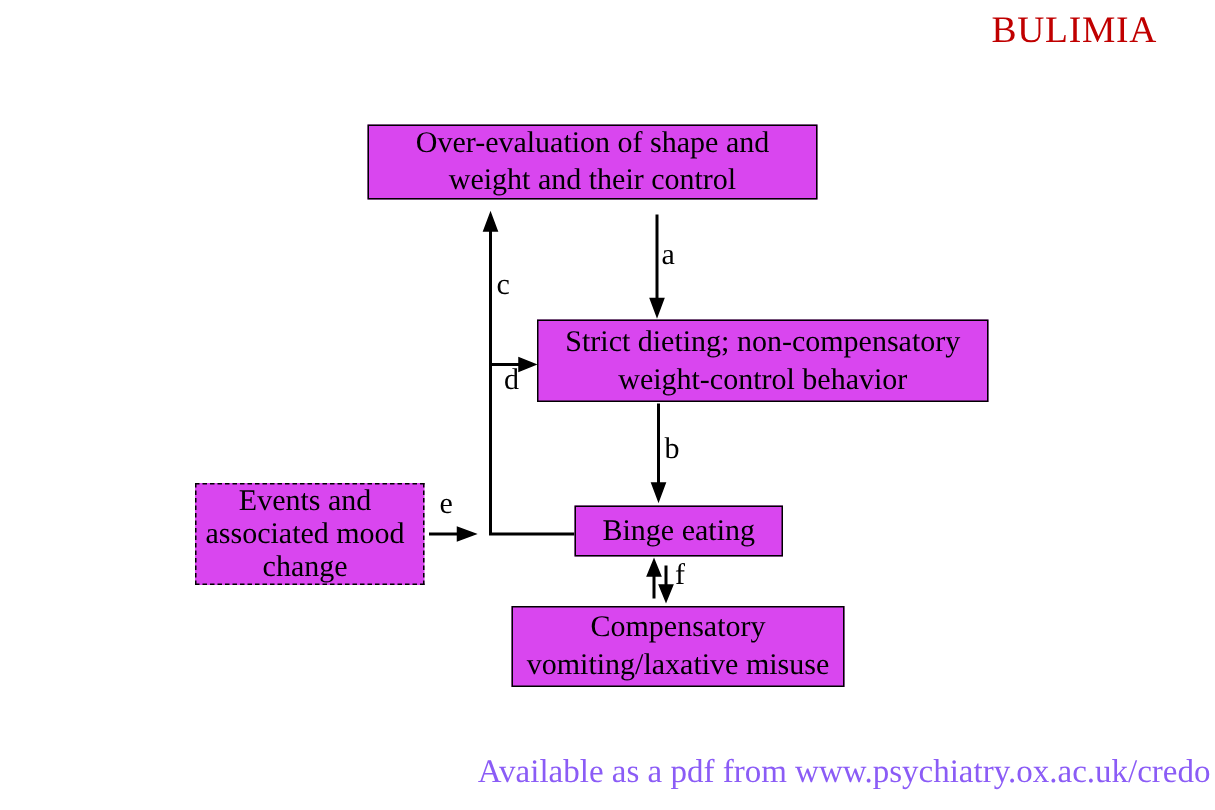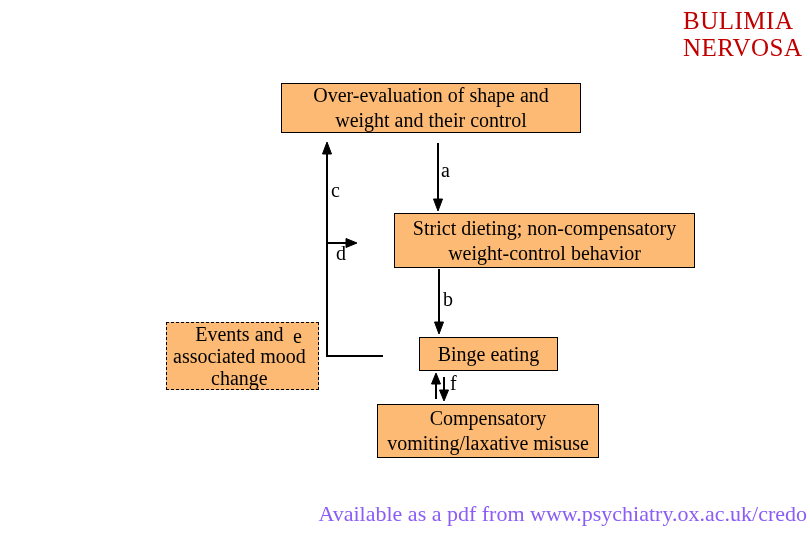--- a/index.html
+++ b/index.html
@@ -13,40 +13,38 @@
     color: #000;
   }
   .title {
     position: absolute;
     left: 661px;
     top: 7px;
     font-size: 25px;
     line-height: 27px;
     letter-spacing: 0.5px;
     white-space: nowrap;
-    margin-left: 22px;
   }
   .connectors {
     position: absolute;
     left: 0; top: 0;
     width: 810px; height: 540px;
   }
   .box {
     position: absolute;
     box-sizing: border-box;
     border: 1.5px solid #000;
-    background: #fdba74;
+    background: #d946ef;
     display: flex;
     align-items: center;
     justify-content: center;
     text-align: center;
     font-size: 20px;
     line-height: 25px;
     white-space: pre-line;
-    margin-left: 36px;
   }
   #box-overevaluation { left: 245px; top: 83px;  width: 300px; height: 50px; }
   #box-strict         { left: 358px; top: 213px; width: 301px; height: 55px; }
   #box-binge          { left: 383px; top: 337px; width: 139px; height: 34px; }
   #box-compensatory   { left: 341px; top: 404px; width: 222px; height: 54px; }
   #box-events {
     left: 130px; top: 322px; width: 153px; height: 68px;
     border: 1.5px dashed #000;
     justify-content: flex-start;
     text-align: center;
@@ -72,21 +70,20 @@
     white-space: nowrap;
   }
 </style>
 </head>
 <body>
 
 <div class="slide">
 
   <div class="title" style="color: rgb(192, 0, 0);">
     <div>BULIMIA</div>
-    <div>NERVOSA</div>
   </div>
 
   <svg class="connectors" viewBox="0 0 810 540" xmlns="http://www.w3.org/2000/svg">
     <g stroke="#000000" stroke-width="2" fill="#000000">
 
       <polyline points="383,356 327,356 327,151" fill="none"></polyline>
       <polygon points="327,142 322.5,154 331.5,154" stroke-width="1"></polygon>
 
       <line x1="326" y1="243" x2="347" y2="243"></line>
       <polygon points="357,243 346,238.5 346,247.5" stroke-width="1"></polygon>

